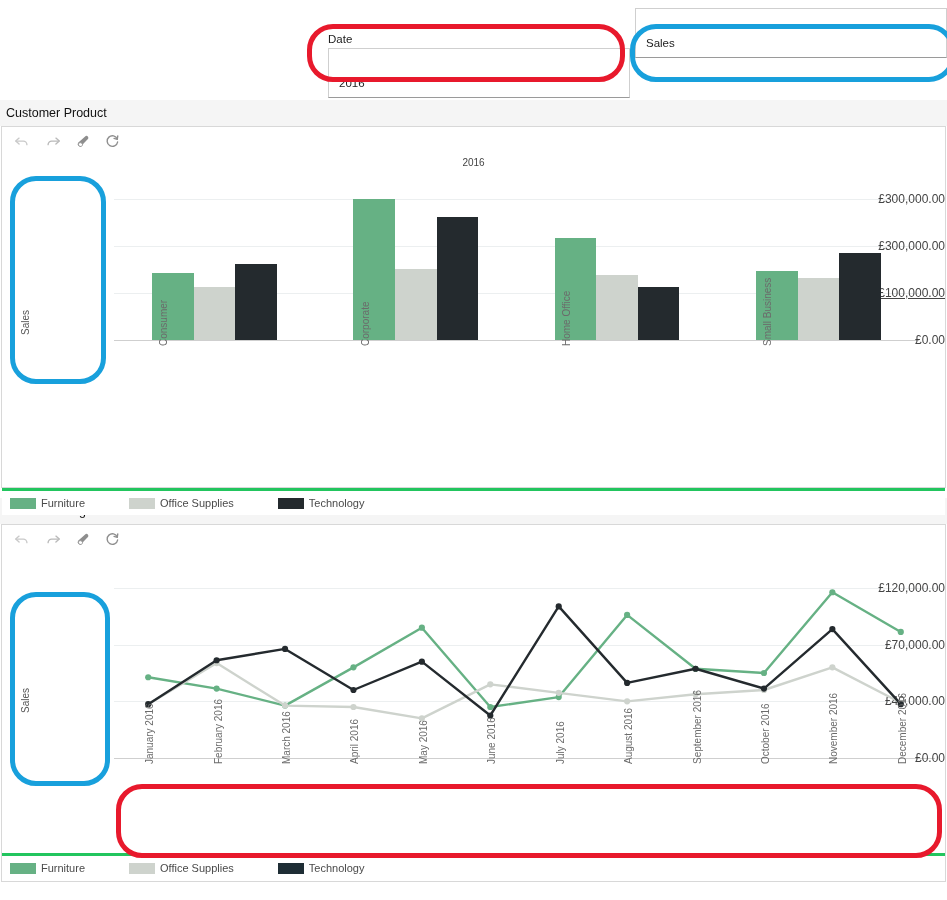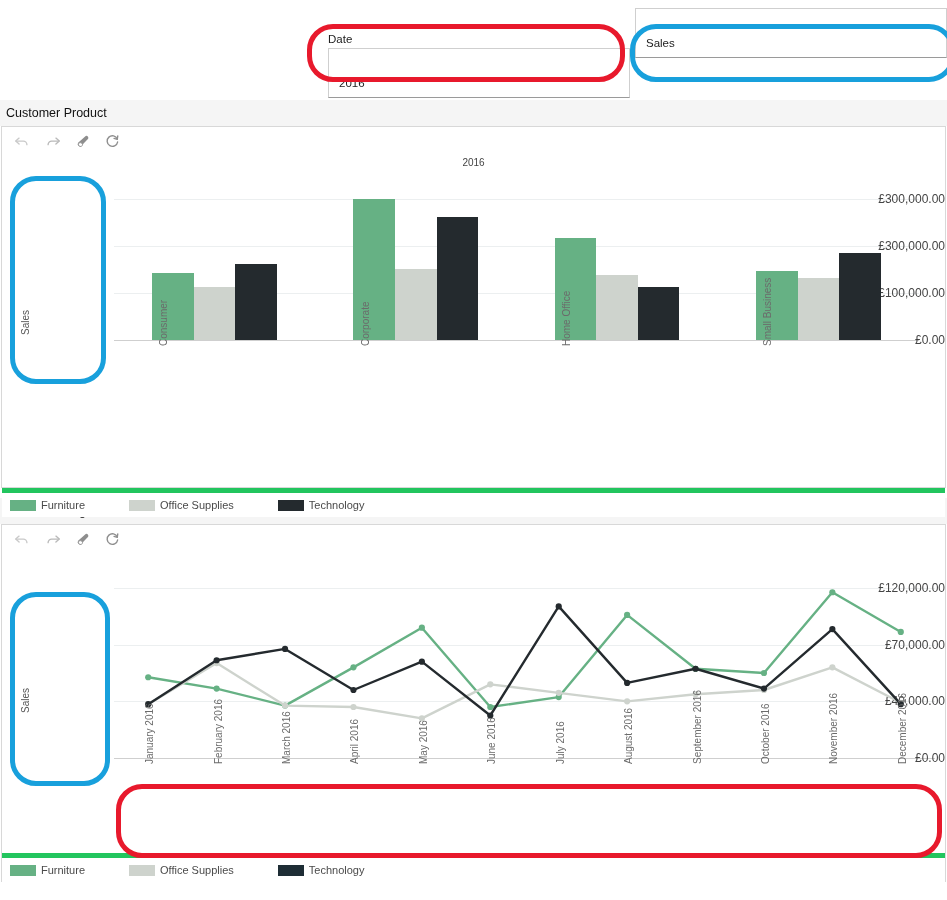--- a/index.html
+++ b/index.html
@@ -70,21 +70,21 @@
   .xtick {
     position:absolute; font-size:10px; color:#6b6b6b;
     transform:rotate(-90deg); transform-origin:left top;
     white-space:nowrap;
   }
   .bar { position:absolute; bottom:0; }
 
   .legend {
     display:flex; align-items:center; gap:0;
     padding:6px 0 6px 8px; font-size:11px; color:#4a4a4a;
-    border-top:5px solid #22c55e; background:#fff;
+    border-top:3px solid #22c55e; background:#fff;
   }
   .legend-item { display:flex; align-items:center; }
   .legend-swatch { width:26px; height:11px; margin-right:5px; display:inline-block; }
   .legend-label { margin-right:44px; }
 </style>
 </head>
 <body>
 
 <div class="header">
 
@@ -130,21 +130,21 @@
         </svg>
     </span>
   </div>
 
   <div class="chart-area" id="chart1" style="height:333px;">
     <div class="chart-title" style="top:2px;">2016</div>
     <div class="axis-label-y" style="left:18px; top:180px;">Sales</div>
   <div class="baseline" style="left:112px; top:185px; width:805px;"></div>
       <div class="ytick" style="top:185px; width:104px;">£0.00</div>
       <div class="gridline" style="left:112px; top:138.03030303030303px; width:805px;"></div>
-      <div class="ytick" style="top:138.03030303030303px; width:104px;">£100,000.00</div>
+      <div class="ytick" style="top:138.03030303030303px; width:104px;text-decoration:underline;">£100,000.00</div>
       <div class="gridline" style="left:112px; top:91.06060606060606px; width:805px;"></div>
       <div class="ytick" style="top:91.06060606060606px; width:104px;">£300,000.00</div>
       <div class="gridline" style="left:112px; top:44.09090909090909px; width:805px;"></div>
       <div class="ytick" style="top:44.09090909090909px; width:104px;">£300,000.00</div>
       <div class="bar" style="left:150.2375px; width:41.59166666666667px; height:66.6969696969697px;
                  bottom:148px; background:#66b184;"></div>
       <div class="bar" style="left:191.82916666666668px; width:41.59166666666667px; height:53.07575757575757px;
                  bottom:148px; background:#ced3cd;"></div>
       <div class="bar" style="left:233.42083333333335px; width:41.59166666666667px; height:76.0909090909091px;
                  bottom:148px; background:#242a2e;"></div>

